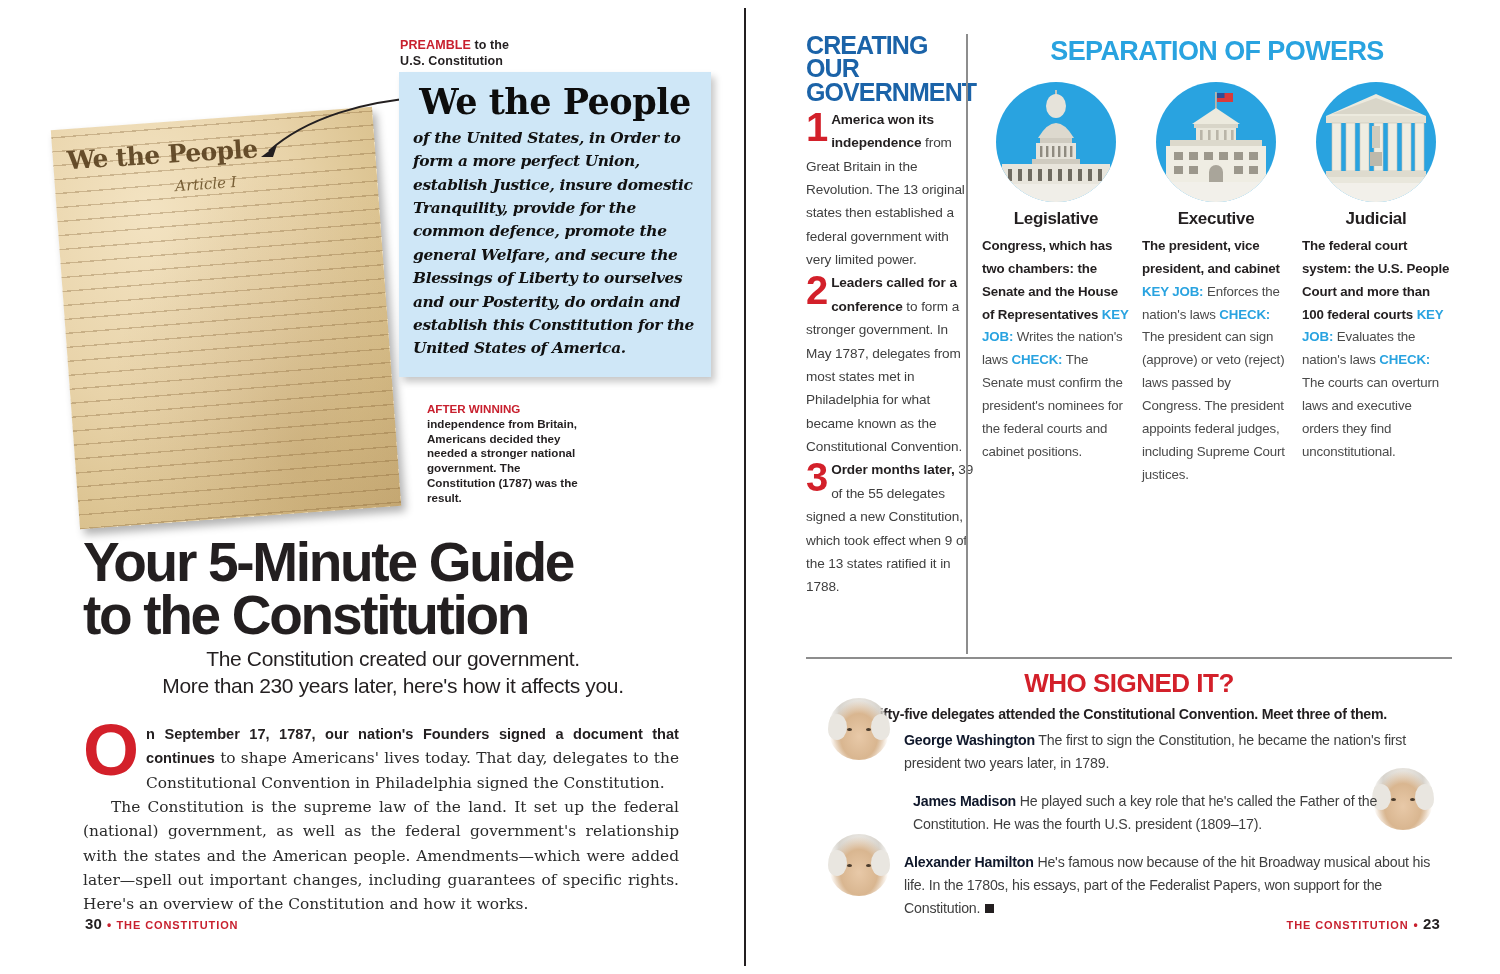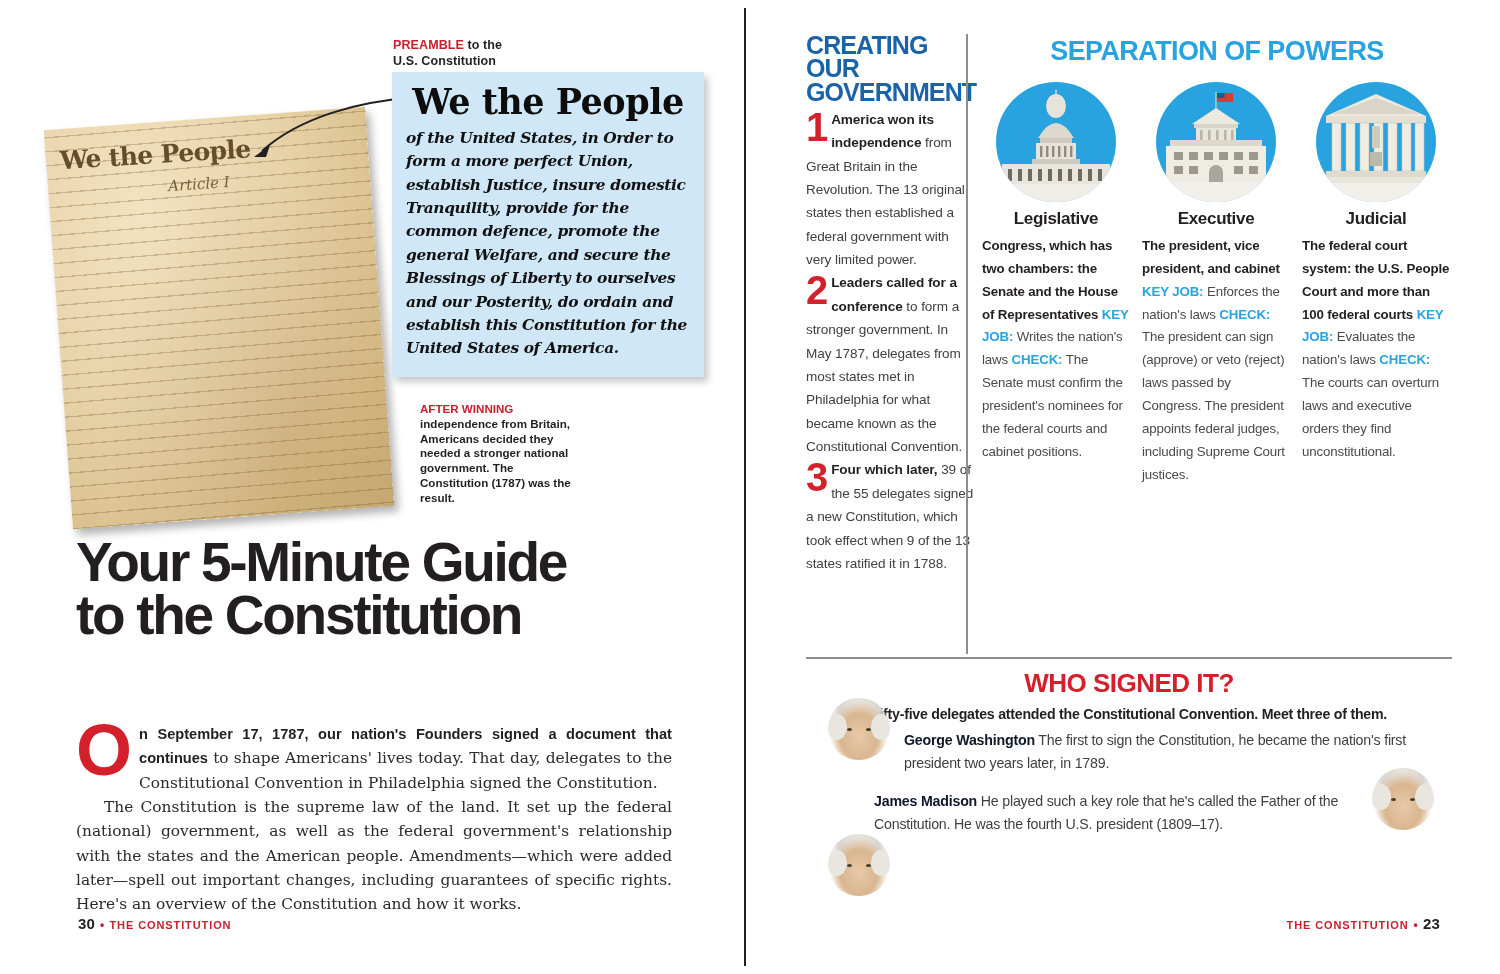--- a/index.html
+++ b/index.html
@@ -12,21 +12,21 @@
   }
   .spread { position: relative; width: 1500px; height: 974px; background:#fff; }
 
   
   .gutter {
     position: absolute; left: 744px; top: 8px;
     width: 2px; height: 958px; background: #231f20;
   }
 
   
-  .left-page { position: absolute; left: 0; top: 0; width: 744px; height: 974px; }
+  .left-page { position: absolute; left: 7px; top: 0; width: 744px; height: 974px; }
 
   .preamble-kicker {
     position: absolute; left: 393px; top: 38px; width: 240px;
     font-size: 12.5px; font-weight: bold; line-height: 1.25; color: #231f20;
     letter-spacing: .1px;
   }
   .preamble-kicker .red { color: #c8202e; }
 
   .preamble-box {
     position: absolute; left: 392px; top: 72px; width: 312px; height: 305px;
@@ -244,20 +244,24 @@
 
     <div class="after-winning">
       <span class="red">AFTER WINNING</span><span> independence from Britain, Americans decided they needed a stronger national government. The Constitution (1787) was the result.</span>
     </div>
 
     <div class="headline">
       <span>Your 5-Minute Guide</span><br>
       <span>to the Constitution</span>
     </div>
 
+    <div class="subhead">
+      <span>The Constitution created our government.</span><br>
+      <span>More than 230 years later, here's how it affects you.</span>
+    </div>
 
     <div class="body-col">
       <p>
         <span class="dropcap">O</span><span class="lead-bold">n September 17, 1787, our nation's Founders signed a document that continues</span><span> to shape Americans' lives today. That day, delegates to the Constitutional Convention in Philadelphia signed the Constitution.</span>
       </p>
       <p>The Constitution is the supreme law of the land. It set up the federal (national) government, as well as the federal government's relationship with the states and the American people. Amendments—which were added later—spell out important changes, including guarantees of specific rights. Here's an overview of the Constitution and how it works.</p>
     </div>
 
     <div class="folio-left">
       <span>30</span><span class="sep">•</span><span class="dept">THE CONSTITUTION</span>
@@ -272,21 +276,21 @@
         <span>GOVERNMENT</span>
       </div>
 
       <div class="step">
         <span class="num">1</span><b>America won its independence</b><span> from Great Britain in the Revolution. The 13 original states then established a federal government with very limited power.</span>
       </div>
       <div class="step">
         <span class="num">2</span><b>Leaders called for a conference</b><span> to form a stronger government. In May 1787, delegates from most states met in Philadelphia for what became known as the Constitutional Convention.</span>
       </div>
       <div class="step">
-        <span class="num">3</span><b>Four which later,</b><span> 39 of the 55 delegates signed a new Constitution, which took effect when 9 of the 13 states ratified it in 1788.</span>
+        <span class="num">3</span><b>Order months later,</b><span> 39 of the 55 delegates signed a new Constitution, which took effect when 9 of the 13 states ratified it in 1788.</span>
       </div>
     </div>
 
     <div class="col-divider"></div>
 
     <div class="sop">
       <div class="sop-head">SEPARATION OF POWERS</div>
 
       <div class="branches">
 
@@ -436,26 +440,31 @@
         <div class="eye l"></div>
           <div class="eye r"></div>
       </div>
 
       <div class="signer" style="margin-left:98px; width:548px;">
         <div class="signer-text">
           <span class="nm">George Washington</span><span> The first to sign the Constitution, he became the nation's first president two years later, in 1789.</span>
         </div>
       </div>
 
-      <div class="signer" style="margin-left:68px; width:468px;">
+      <div class="signer" style="margin-left:107px; width:468px;">
         <div class="signer-text">
           <span class="nm">James Madison</span><span> He played such a key role that he's called the Father of the Constitution. He was the fourth U.S. president (1809–17).</span>
         </div>
       </div>
 
+      <div class="signer" style="margin-left:98px; width:548px;">
+        <div class="signer-text">
+          <span class="nm">Alexander Hamilton</span><span> He's famous now because of the hit Broadway musical about his life. In the 1780s, his essays, part of the Federalist Papers, won support for the Constitution.</span><span class="endmark"></span>
+        </div>
+      </div>
     </div>
 
     <div class="folio-right">
       <span class="dept">THE CONSTITUTION</span><span class="sep">•</span><span>23</span>
     </div>
   </div>
 
 </div>
 
 </body></html>

